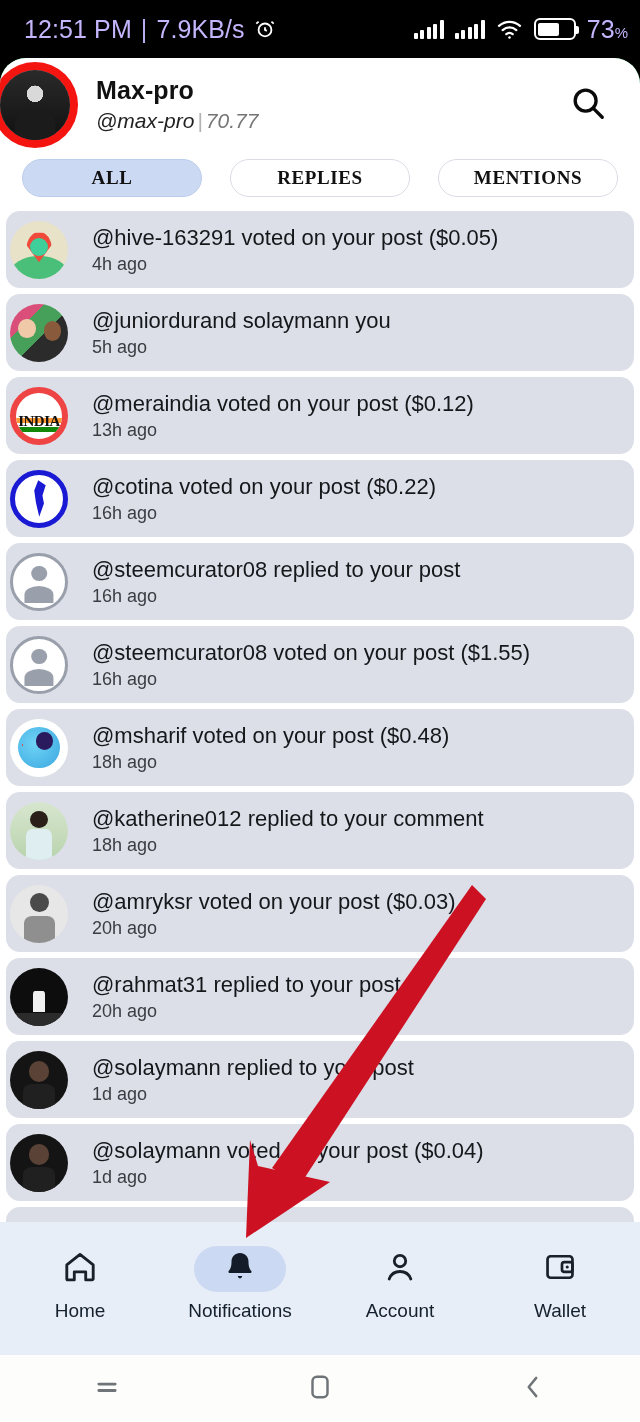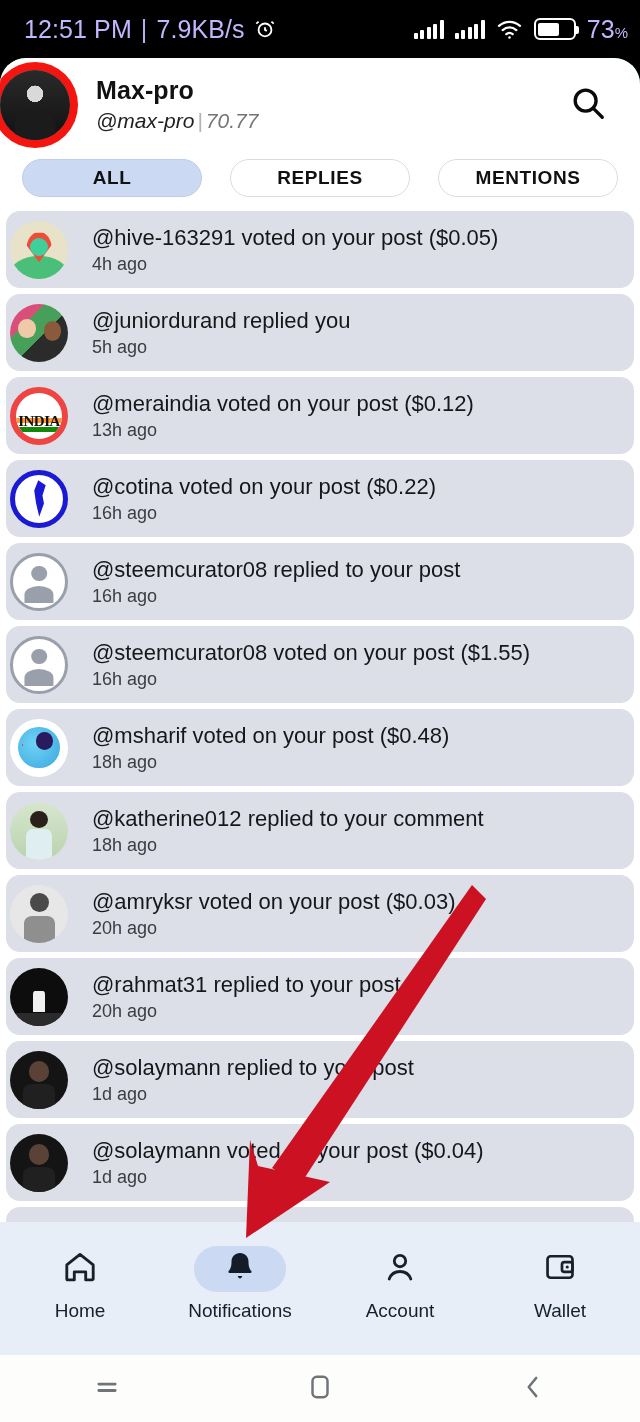--- a/index.html
+++ b/index.html
@@ -80,21 +80,21 @@
   .handle .bar{ color:#b3b3b3; font-weight:400; padding:0 3px;}
   .handle .rep{ color:#757575; font-weight:400;}
   .search-btn{
     width:52px;height:52px;border:0;background:transparent;
     display:flex;align-items:center;justify-content:center;cursor:pointer;
     flex:0 0 auto;
   }
 
   
   .tabs{
-    display:flex; gap:28px; padding:8px 22px 14px; background:#fff;
+    display:flex; gap:28px; padding:8px 22px 14px; background:#fff;font-family:Liberation Serif, serif;
   }
   .tab{
     flex:1 1 0; height:38px; border-radius:19px;
     border:1.5px solid #d9dce3; background:#fff;
     display:flex;align-items:center;justify-content:center;
     font-size:19px; font-weight:600; color:#111; letter-spacing:.6px;
     cursor:pointer;
   }
   .tab.active{ background:#ccd9f2; border-color:#bccdec; }
 
@@ -328,21 +328,21 @@
         </div>
       <div class="item-txt">
         <div class="item-title">@hive-163291 voted on your post ($0.05)</div>
         <div class="item-time">4h ago</div>
       </div>
     </div>
 
     <div class="item">
       <div class="item-av av-couple"></div>
       <div class="item-txt">
-        <div class="item-title">@juniordurand replied you</div>
+        <div class="item-title">@juniordurand solaymann you</div>
         <div class="item-time">5h ago</div>
       </div>
     </div>
 
     <div class="item">
       <div class="item-av av-india">
           <i>INDIA</i>
         </div>
       <div class="item-txt">
         <div class="item-title">@meraindia voted on your post ($0.12)</div>

